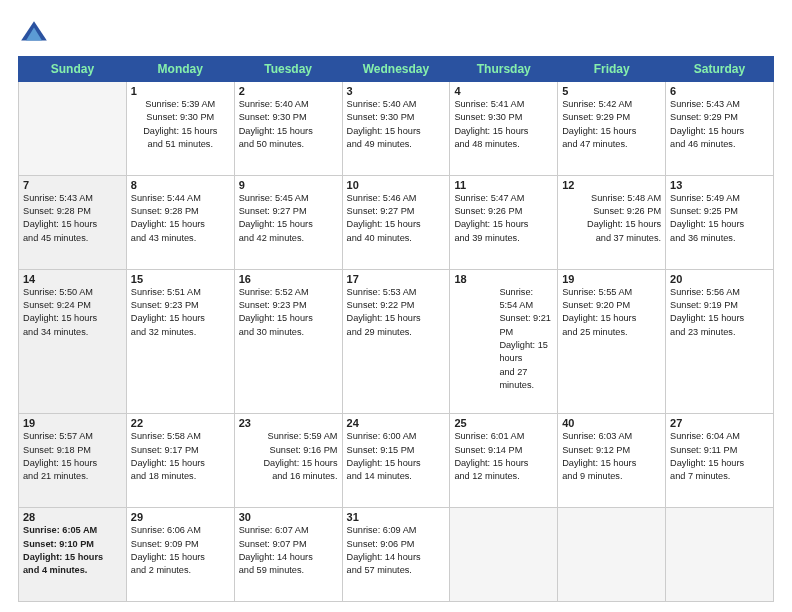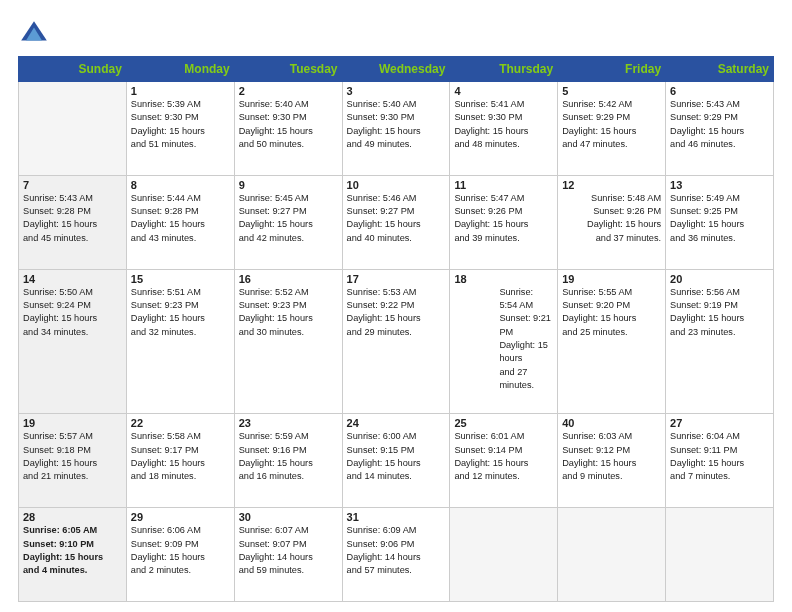--- a/index.html
+++ b/index.html
@@ -55,25 +55,25 @@
     }
     .calendar {
       flex: 1;
       border: 1px solid #ccc;
       border-collapse: collapse;
       width: 100%;
       table-layout: fixed;
     }
     .calendar th {
       background-color: #2a52a0;
-      color: #84cc16;
+      color: #86efac;
       font-size: 12px;
       font-weight: bold;
       padding: 5px 4px;
-      text-align: right;
+      text-align: center;
       border: 1px solid #2a52a0;
     }
     .calendar td {
       vertical-align: top;
       border: 1px solid #ccc;
       padding: 3px 4px;
       font-size: 9.5px;
       color: #222;
       background: #fff;
       height: 82px;
@@ -126,21 +126,21 @@
           <th>Thursday</th>
           <th>Friday</th>
           <th>Saturday</th>
         </tr>
     </thead>
     <tbody id="calendar-body">
     <tr>
           <td class="empty"></td>
           <td>
             <span class="day-num">1</span>
-            <div class="day-info" style="white-space: pre-line;">Sunrise: 5:39 AM
+            <div class="day-info" style="white-space: pre-line; text-align: center;">Sunrise: 5:39 AM
 Sunset: 9:30 PM
 Daylight: 15 hours
 and 51 minutes.</div>
           </td>
           <td>
             <span class="day-num">2</span>
             <div class="day-info" style="white-space: pre-line;">Sunrise: 5:40 AM
 Sunset: 9:30 PM
 Daylight: 15 hours
 and 50 minutes.</div>
@@ -286,21 +286,21 @@
           </td>
           <td>
             <span class="day-num">22</span>
             <div class="day-info" style="white-space: pre-line;">Sunrise: 5:58 AM
 Sunset: 9:17 PM
 Daylight: 15 hours
 and 18 minutes.</div>
           </td>
           <td>
             <span class="day-num">23</span>
-            <div class="day-info" style="white-space: pre-line;">Sunrise: 5:59 AM
+            <div class="day-info" style="white-space: pre-line; text-align: right;">Sunrise: 5:59 AM
 Sunset: 9:16 PM
 Daylight: 15 hours
 and 16 minutes.</div>
           </td>
           <td>
             <span class="day-num">24</span>
             <div class="day-info" style="white-space: pre-line;">Sunrise: 6:00 AM
 Sunset: 9:15 PM
 Daylight: 15 hours
 and 14 minutes.</div>

